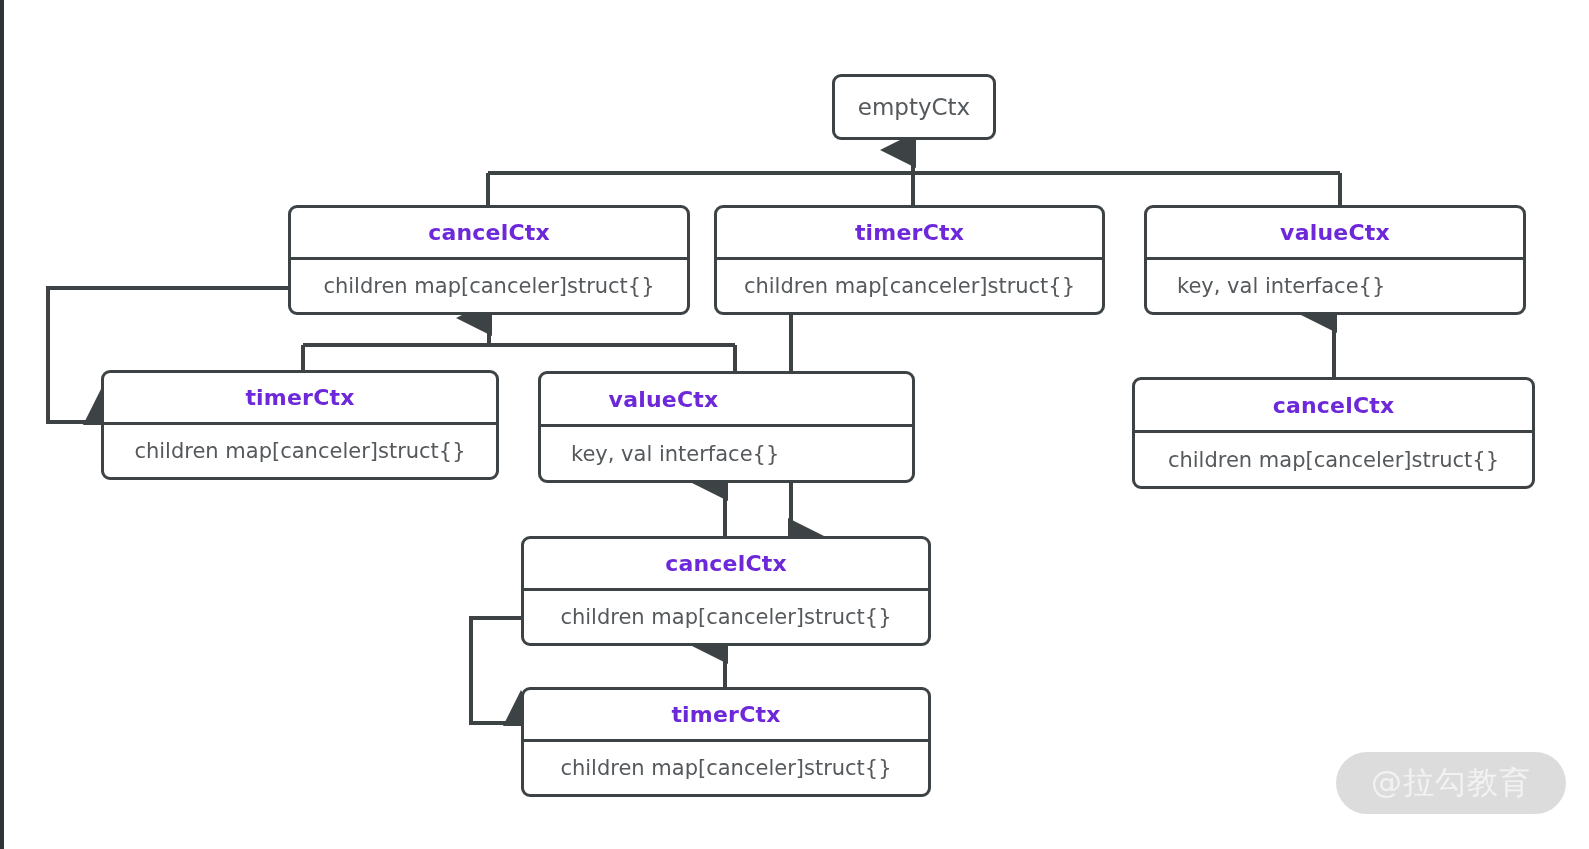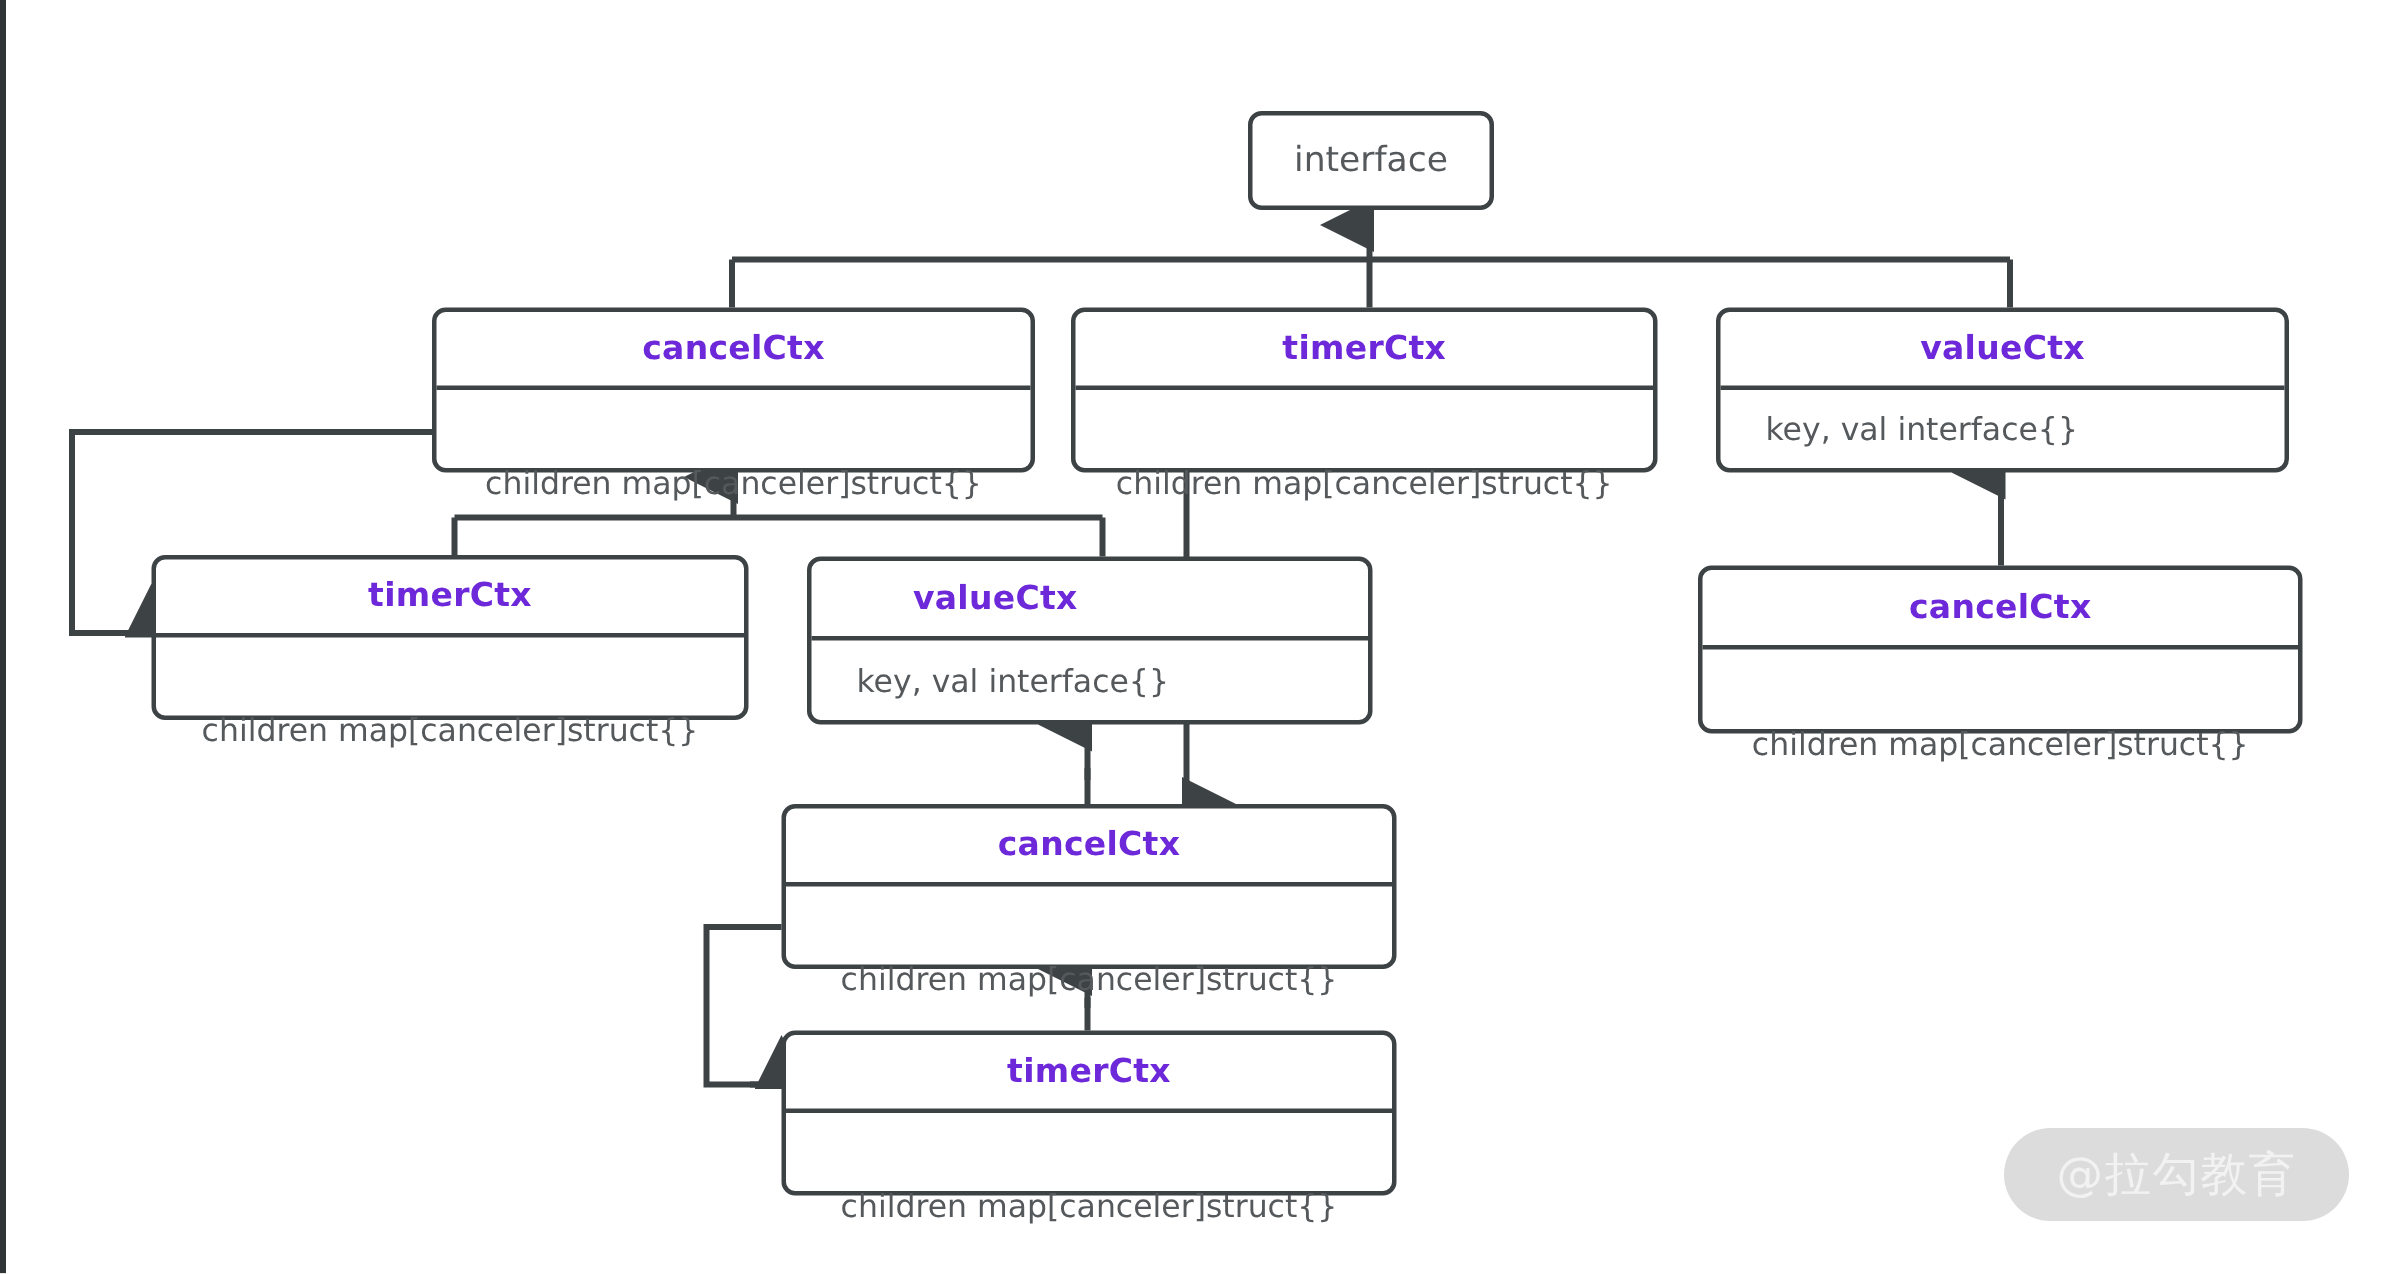--- a/index.html
+++ b/index.html
@@ -52,21 +52,21 @@
     border-bottom: 3px solid #3d4245;
   }
   .node .field {
     height: 50%;
     display: flex;
     align-items: center;
     box-sizing: border-box;
     font-size: 21px;
     color: #55595c;
   }
-  .node .field.center { justify-content: center; margin-top: 36px; }
+  .node .field.center { justify-content: center; }
   .node .field.left   { justify-content: flex-start; padding-left: 30px; }
 
   .node.simple {
     display: flex;
     align-items: center;
     justify-content: center;
     font-size: 23px;
     color: #55595c;
     border-width: 3px;
   }
@@ -131,21 +131,21 @@
 
       <path d="M 725 687 L 725 665"></path>
       <path d="M 725 672 L 725 646" marker-end="url(#arrow-up)"></path>
 
       <path d="M 521 618 L 471 618 L 471 723 L 508 723"></path>
       <path d="M 500 723 L 521 723" marker-end="url(#arrow-up)"></path>
     </g>
   </svg>
 
   <div class="node simple" style="left:832px; top:74px; width:164px; height:66px;">
-    <span>interface</span>
+    <span>emptyCtx</span>
   </div>
 
   <div class="node" style="left:288px; top:205px; width:402px; height:110px;">
     <div class="title">cancelCtx</div>
     <div class="field center">children map[canceler]struct{}</div>
   </div>
 
   <div class="node" style="left:714px; top:205px; width:391px; height:110px;">
     <div class="title">timerCtx</div>
     <div class="field center">children map[canceler]struct{}</div>

